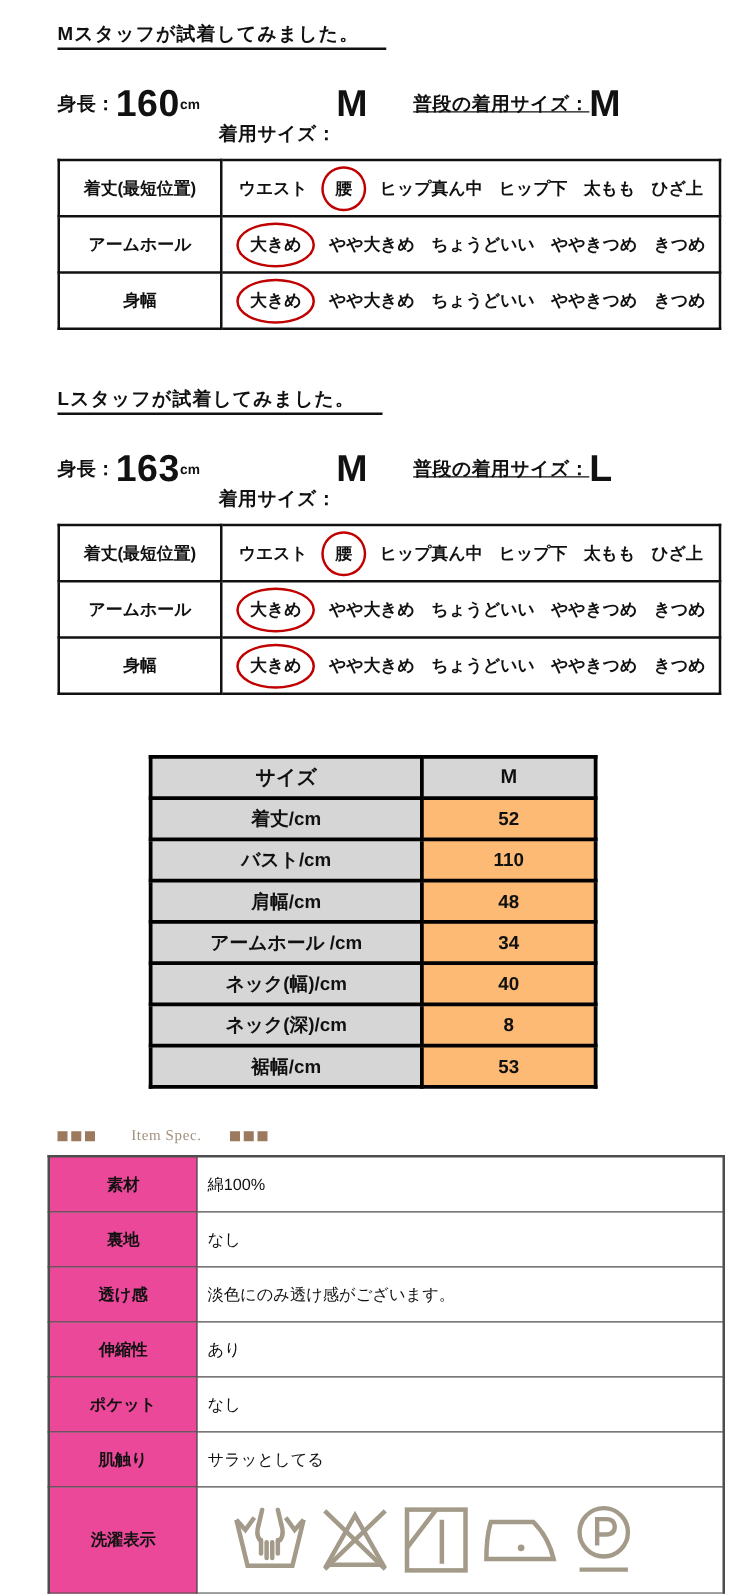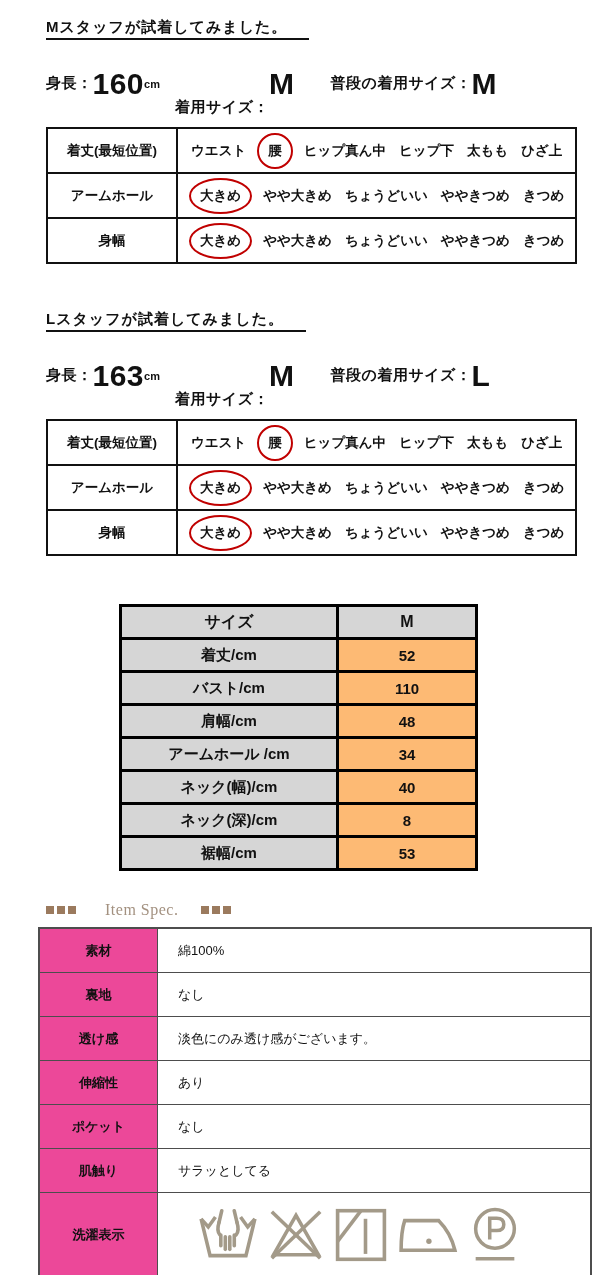--- a/index.html
+++ b/index.html
@@ -15,21 +15,21 @@
   .fit-section.second{margin-top:46px;}
   .fit-heading{
     display:inline-block;font-size:15px;font-weight:bold;letter-spacing:1px;
     border-bottom:2px solid #111;padding:0 22px 1px 0;
   }
   .fit-stats{margin-top:10px;display:flex;align-items:center;font-weight:bold;white-space:nowrap;}
   .fit-stats .lbl{font-size:15px;letter-spacing:0.5px;}
   .fit-stats .big{font-size:30px;letter-spacing:0.5px;line-height:1;}
   .fit-stats .unit{font-size:11px;}
   .fit-stats .gap-sm{margin-left:15px;margin-top:48px;}
-  .fit-stats .gap-lg{margin-left:36px;}
+  .fit-stats .gap-lg{margin-left:36px;text-decoration:underline;}
 
   table{border-collapse:collapse;}
   .fit-table{margin-top:10px;}
   .fit-table td{border:2px solid #111;height:41px;}
   .fit-label-cell{width:126px;text-align:center;font-size:13.5px;font-weight:bold;}
   .fit-opts-cell{width:383px;padding-left:13px;}
   .opts{display:flex;align-items:center;gap:13px;font-size:13.5px;font-weight:bold;}
   .opt{white-space:nowrap;}
   .opt.circled{position:relative;margin:0 9px;}
   .opt.circled::after{
@@ -42,28 +42,28 @@
   .size-table td{border:3px solid #000000;height:28px;text-align:center;font-weight:bold;font-size:15px;}
   .size-table .hdr td{background:var(--cell-gray,#d6d6d6);font-size:16px;}
   .size-table .lab{width:212px;background:var(--cell-gray,#d6d6d6);}
   .size-table .val{width:134px;background:#fdba74;}
   .size-table .hdr .val{background:var(--cell-gray,#d6d6d6);}
 
   
   .spec-head{margin:30px 0 0 46px;display:flex;align-items:center;}
   .sq{width:8px;height:8px;background:var(--spec-square-brown,#9b7a5e);margin-right:3px;}
   .spec-title{
-    font-family:"Liberation Serif","DejaVu Serif",serif;font-size:16px;
+    font-family:"Liberation Serif","DejaVu Serif",serif;font-size:12px;
     color:var(--item-spec-title,#a39180);margin:0 23px 0 26px;letter-spacing:0.5px;
   }
   .spec-table{margin:8px 0 0 38px;border:2px solid #4d4d4d;}
   .spec-table td{border:1.5px solid #4d4d4d;height:41px;}
   .spec-table td.tall{height:82px;}
   .spec-lab{width:115px;background:#ec4899;text-align:center;font-size:13px;font-weight:bold;}
-  .spec-val{width:412px;padding:0 0 0 20px;font-size:13px;text-align:left;}
+  .spec-val{width:412px;padding:0 0 0 8px;font-size:13px;text-align:left;}
 
   .laundry{display:flex;align-items:center;gap:8px;padding-left:20px;color:var(--laundry-icon,#a39a89);}
   .laundry svg{display:block;}
   .laundry .stroke{fill:none;stroke:currentColor;stroke-width:4;}
   .laundry .rnd{stroke-linecap:round;}
 </style>
 </head>
 <body>
 
 <div class="page">

